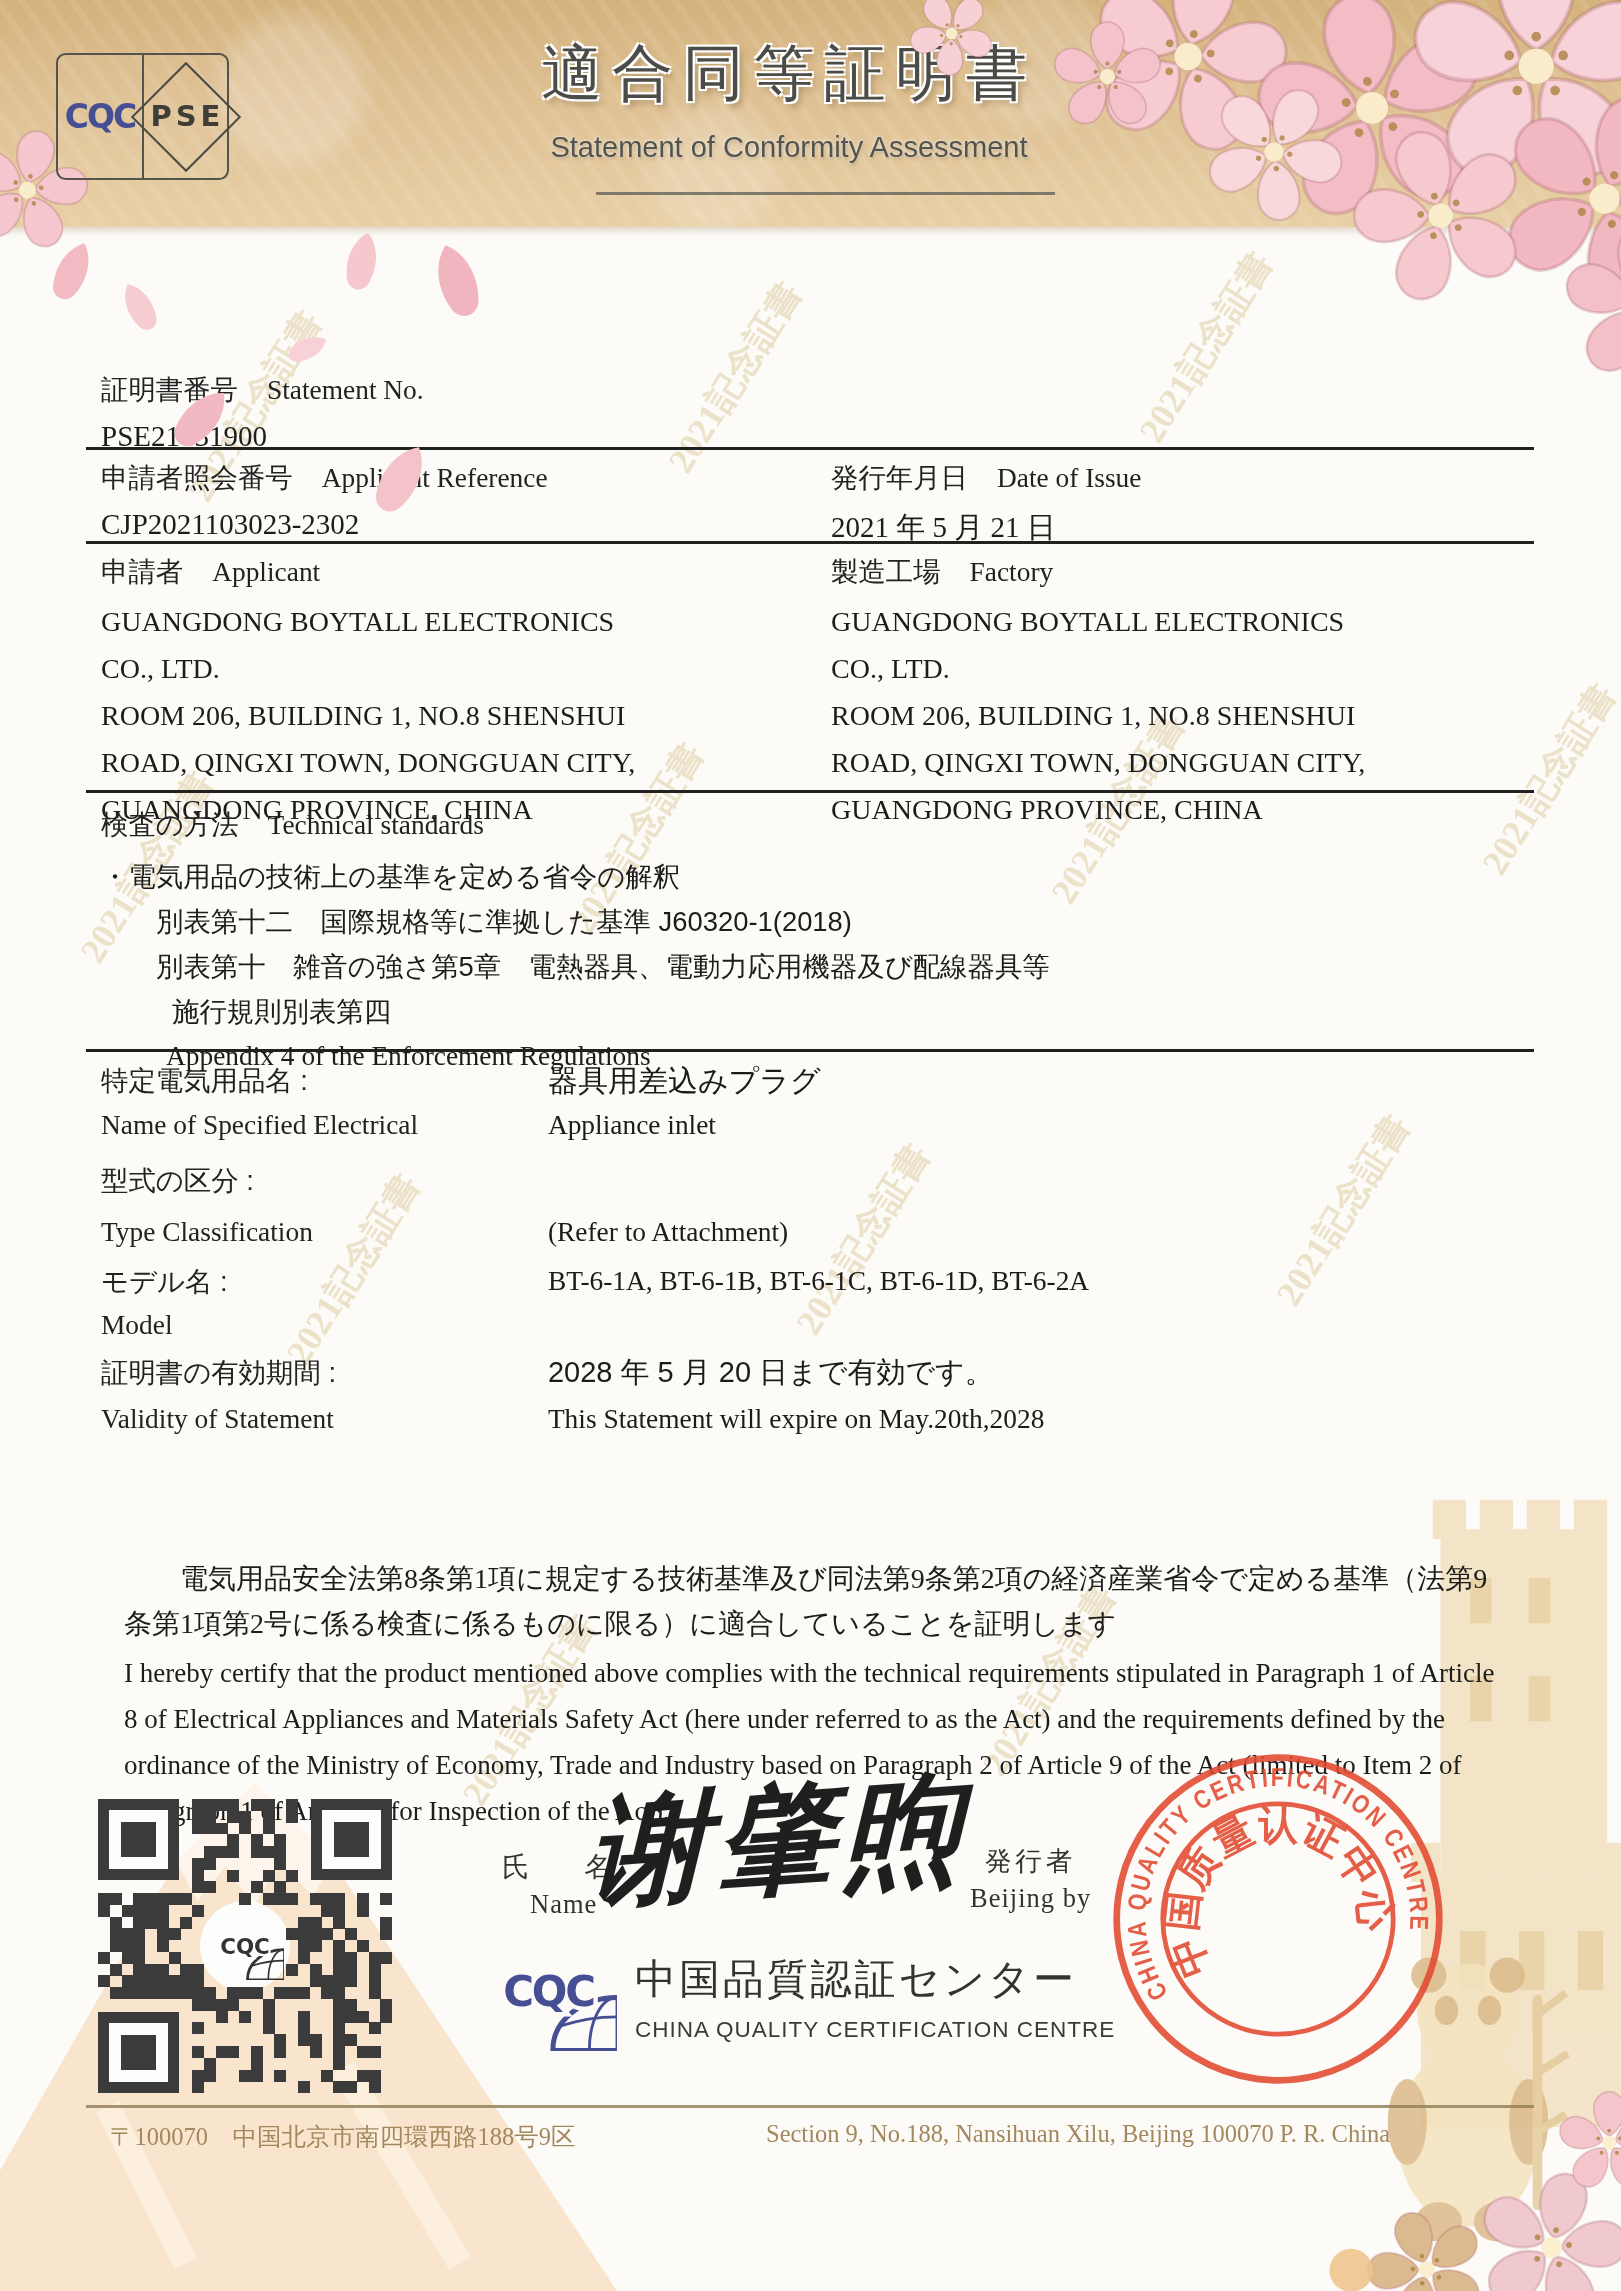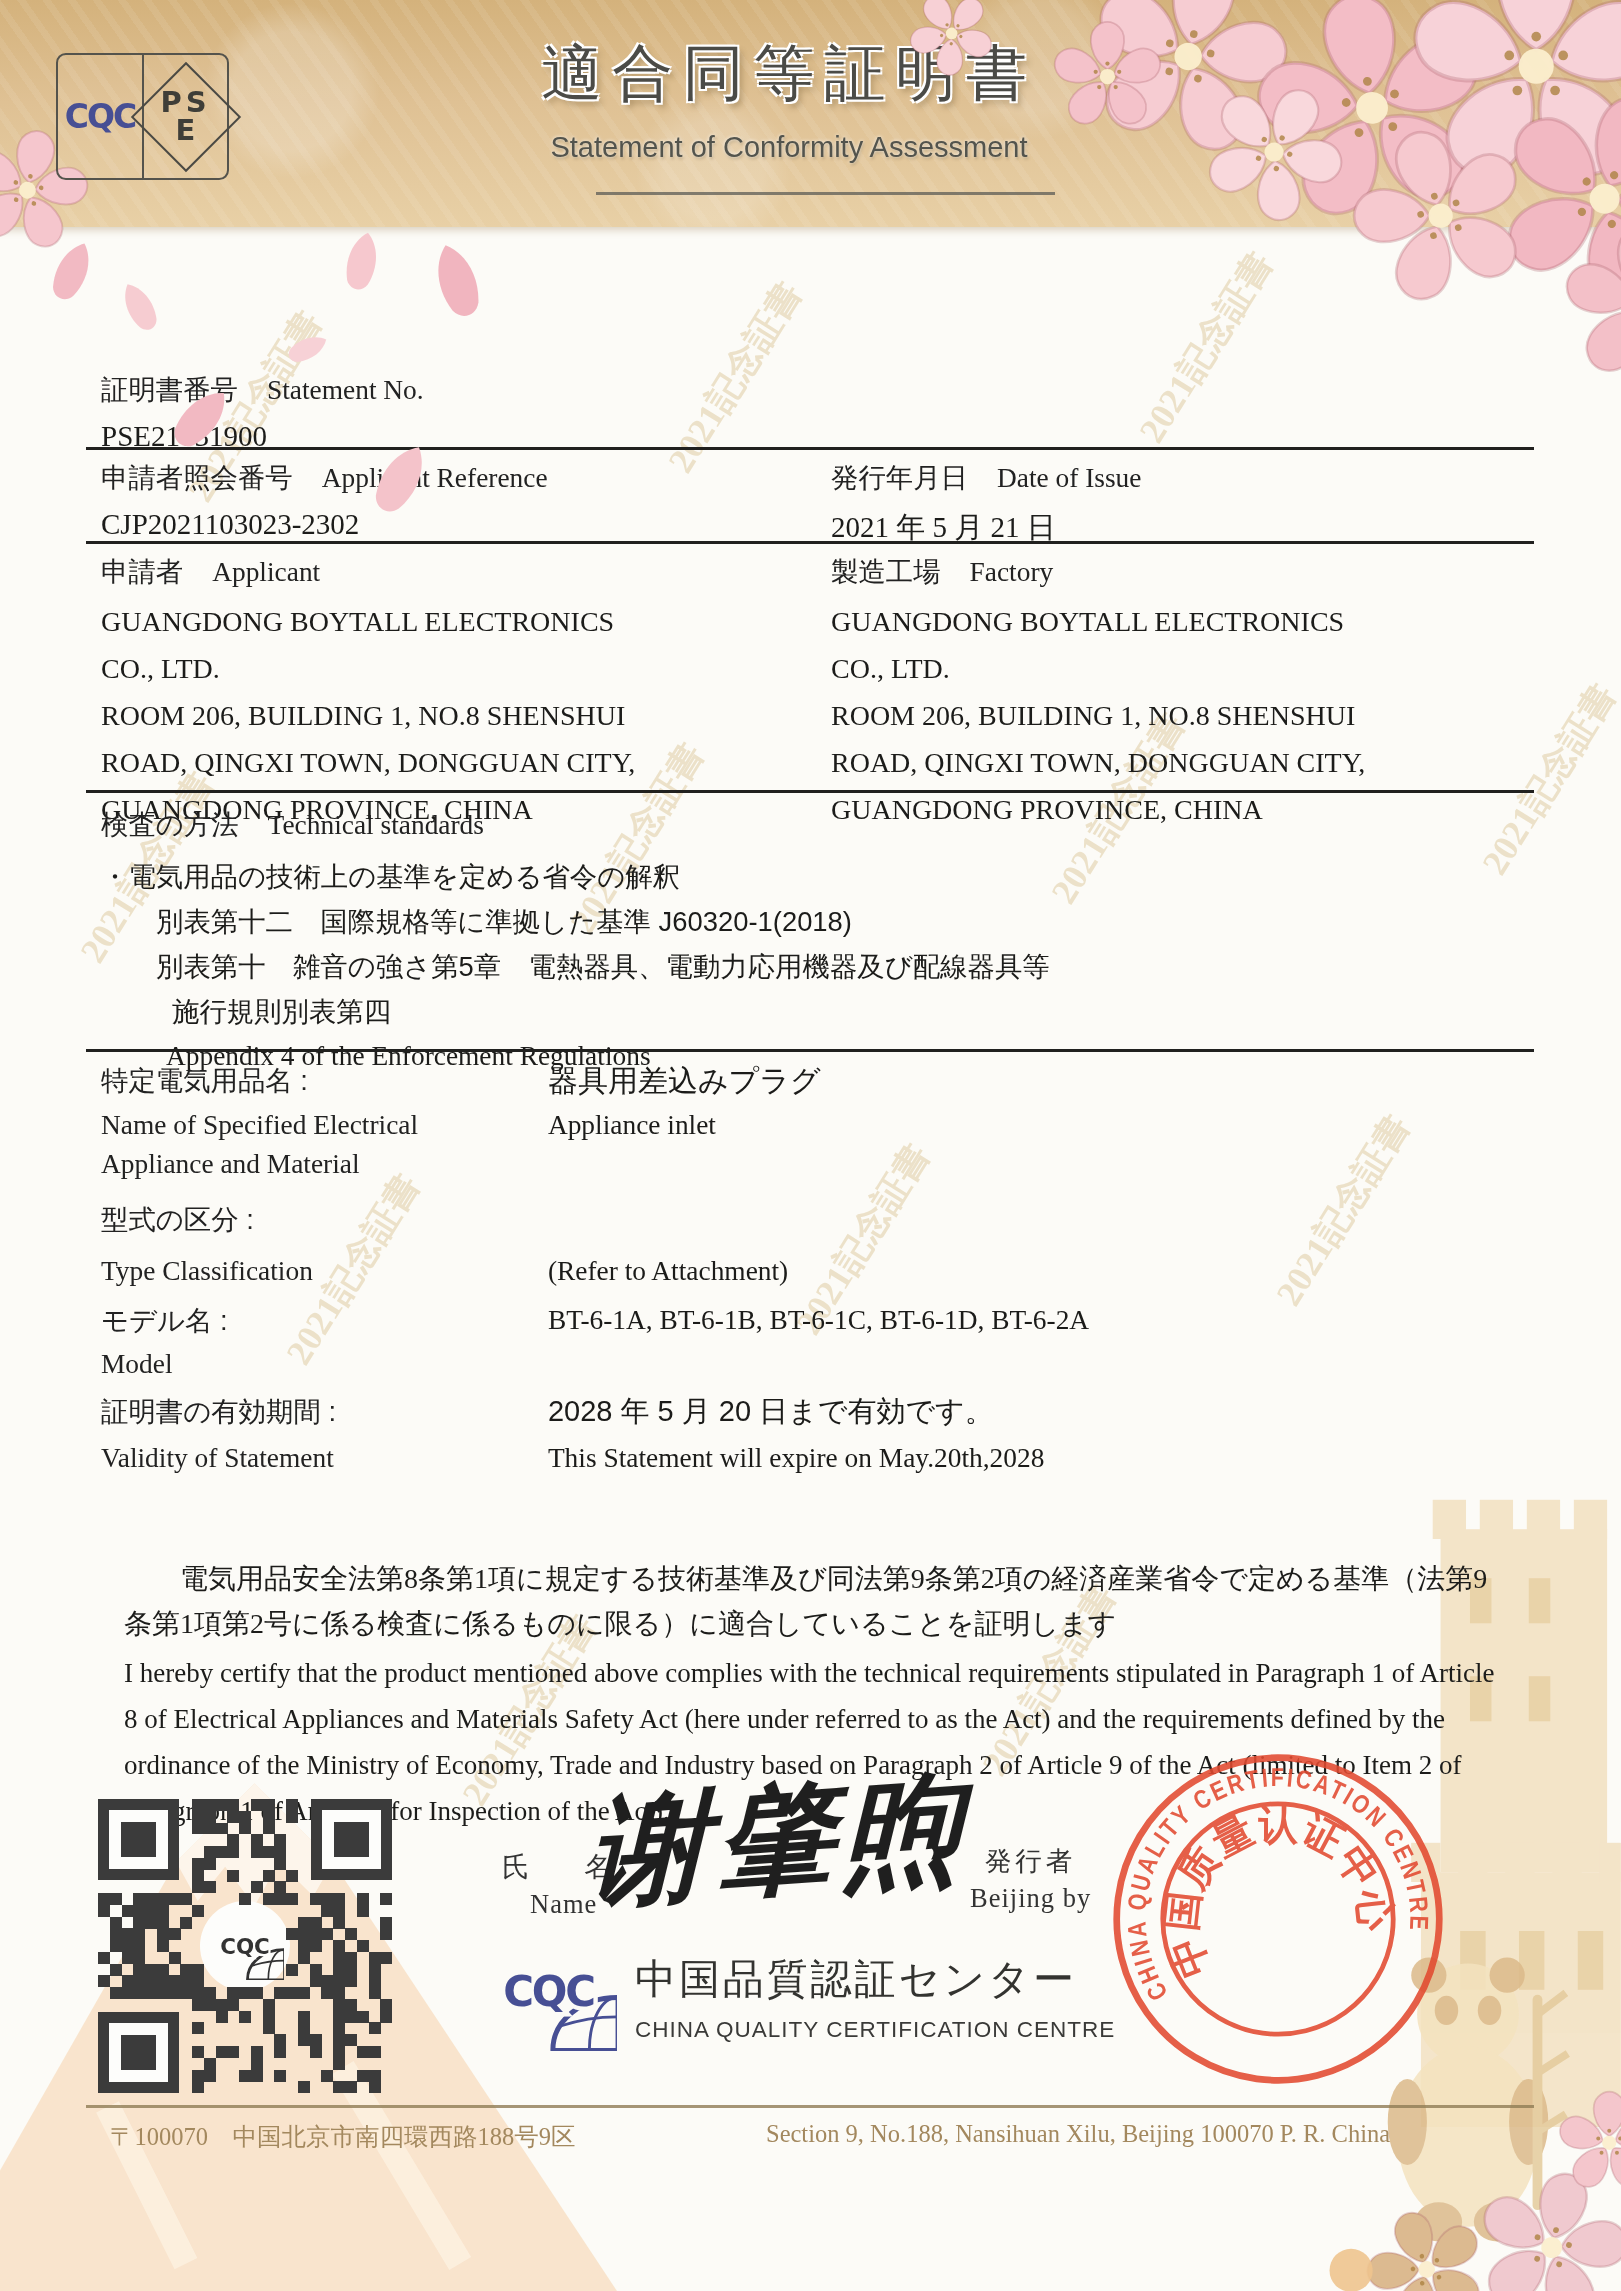--- a/index.html
+++ b/index.html
@@ -16,21 +16,21 @@
           radial-gradient(circle at 44% 75%, rgba(255,255,255,.16) 0 49px, transparent 78px),
           radial-gradient(circle at 64% 25%, rgba(255,255,255,.15) 0 54px, transparent 83px),
           repeating-linear-gradient(55deg, rgba(255,255,255,.08) 0 6.9px, transparent 6.9px 20.6px);}
   .logo-box{position:absolute;left:56px;top:53px;width:169px;height:123px;
         border:2.9px solid #54534c;border-radius:9.8px;display:flex;z-index:5;background:rgba(255,255,255,.04);}
   .logo-cell-l{width:84px;display:flex;align-items:center;justify-content:center;border-right:2.5px solid #54534c;}
   .cqc-word{font-family:"DejaVu Sans",sans-serif;font-weight:bold;font-size:33px;letter-spacing:-2px;color:var(--logo-blue,#474f94);}
   .logo-cell-r{position:relative;flex:1;}
   .pse-diamond{position:absolute;left:50%;top:50%;width:74px;height:74px;border:2.9px solid #4b4a44;
         transform:translate(-50%,-50%) rotate(45deg);}
-  .pse-txt{position:absolute;left:0;top:0;width:100%;height:100%;display:flex;flex-direction:column;
+  .pse-txt{position:absolute;left:0;top:0;width:100%;height:100%;display:flex;
         align-items:center;justify-content:center;font-family:"DejaVu Sans",sans-serif;font-weight:bold;color:#3f3e38;z-index:2;}
   .pse-top{font-size:29px;letter-spacing:3.9px;line-height:27.4px;}
   .pse-bot{font-size:29px;line-height:27.4px;}
   .title-wrap{position:absolute;left:495px;top:33px;width:588px;text-align:center;z-index:4;}
   .title-ja{font-family:"Liberation Serif","DejaVu Serif",serif;font-size:61px;letter-spacing:9.8px;color:#4b4b47;
         text-shadow:-2px -2px 0 #fff,2px -2px 0 #fff,-2px 2px 0 #fff,2px 2px 0 #fff,3.9px 4.9px 5.9px rgba(100,75,35,.45);}
   .title-en{margin-top:15.7px;font-family:"Liberation Sans",sans-serif;font-size:29px;color:#53544d;
         text-shadow:0 0 3.9px rgba(255,255,255,.9),1px 2px 2.9px rgba(110,85,40,.4);}
   .subtitle-line{position:absolute;left:596px;top:192px;width:459px;height:2.9px;background:#5c5c55;opacity:.75;z-index:4;}
 
@@ -291,21 +291,20 @@
   <div class="hr" style="top:1049px;"></div>
 
   <div class="abs" style="left:101px;top:1061px;width:1416px;">
     <div class="frow">
       <div class="ja flabel">特定電気用品名 :</div>
       <div class="ja fvalue-ja" style="font-size:30px;">器具用差込みプラグ</div>
     </div>
     <div class="frow" style="margin-top:5.9px;">
       <div class="en flabel">
         <div>Name of Specified Electrical</div>
-        <div>Appliance and Material</div>
       </div>
       <div class="en fvalue-en">Appliance inlet</div>
     </div>
     <div class="frow" style="margin-top:15.7px;">
       <div class="ja flabel">型式の区分 :</div>
     </div>
     <div class="frow" style="margin-top:13.7px;">
       <div class="en flabel">Type Classification</div>
       <div class="en fvalue-en">(Refer to Attachment)</div>
     </div>

